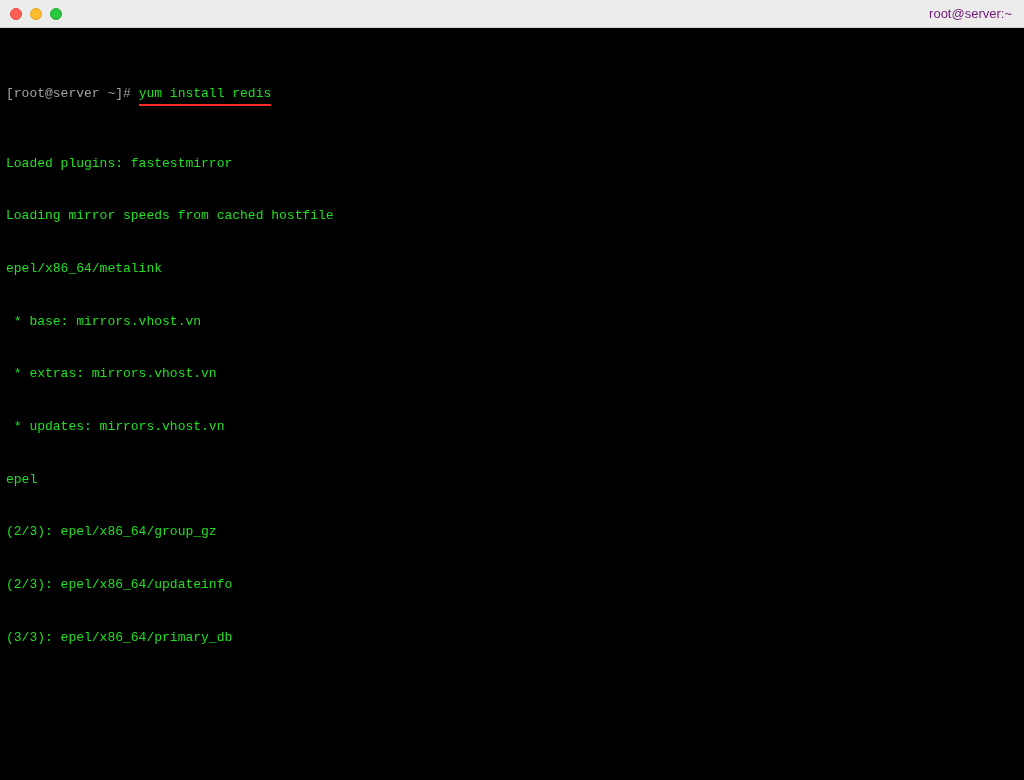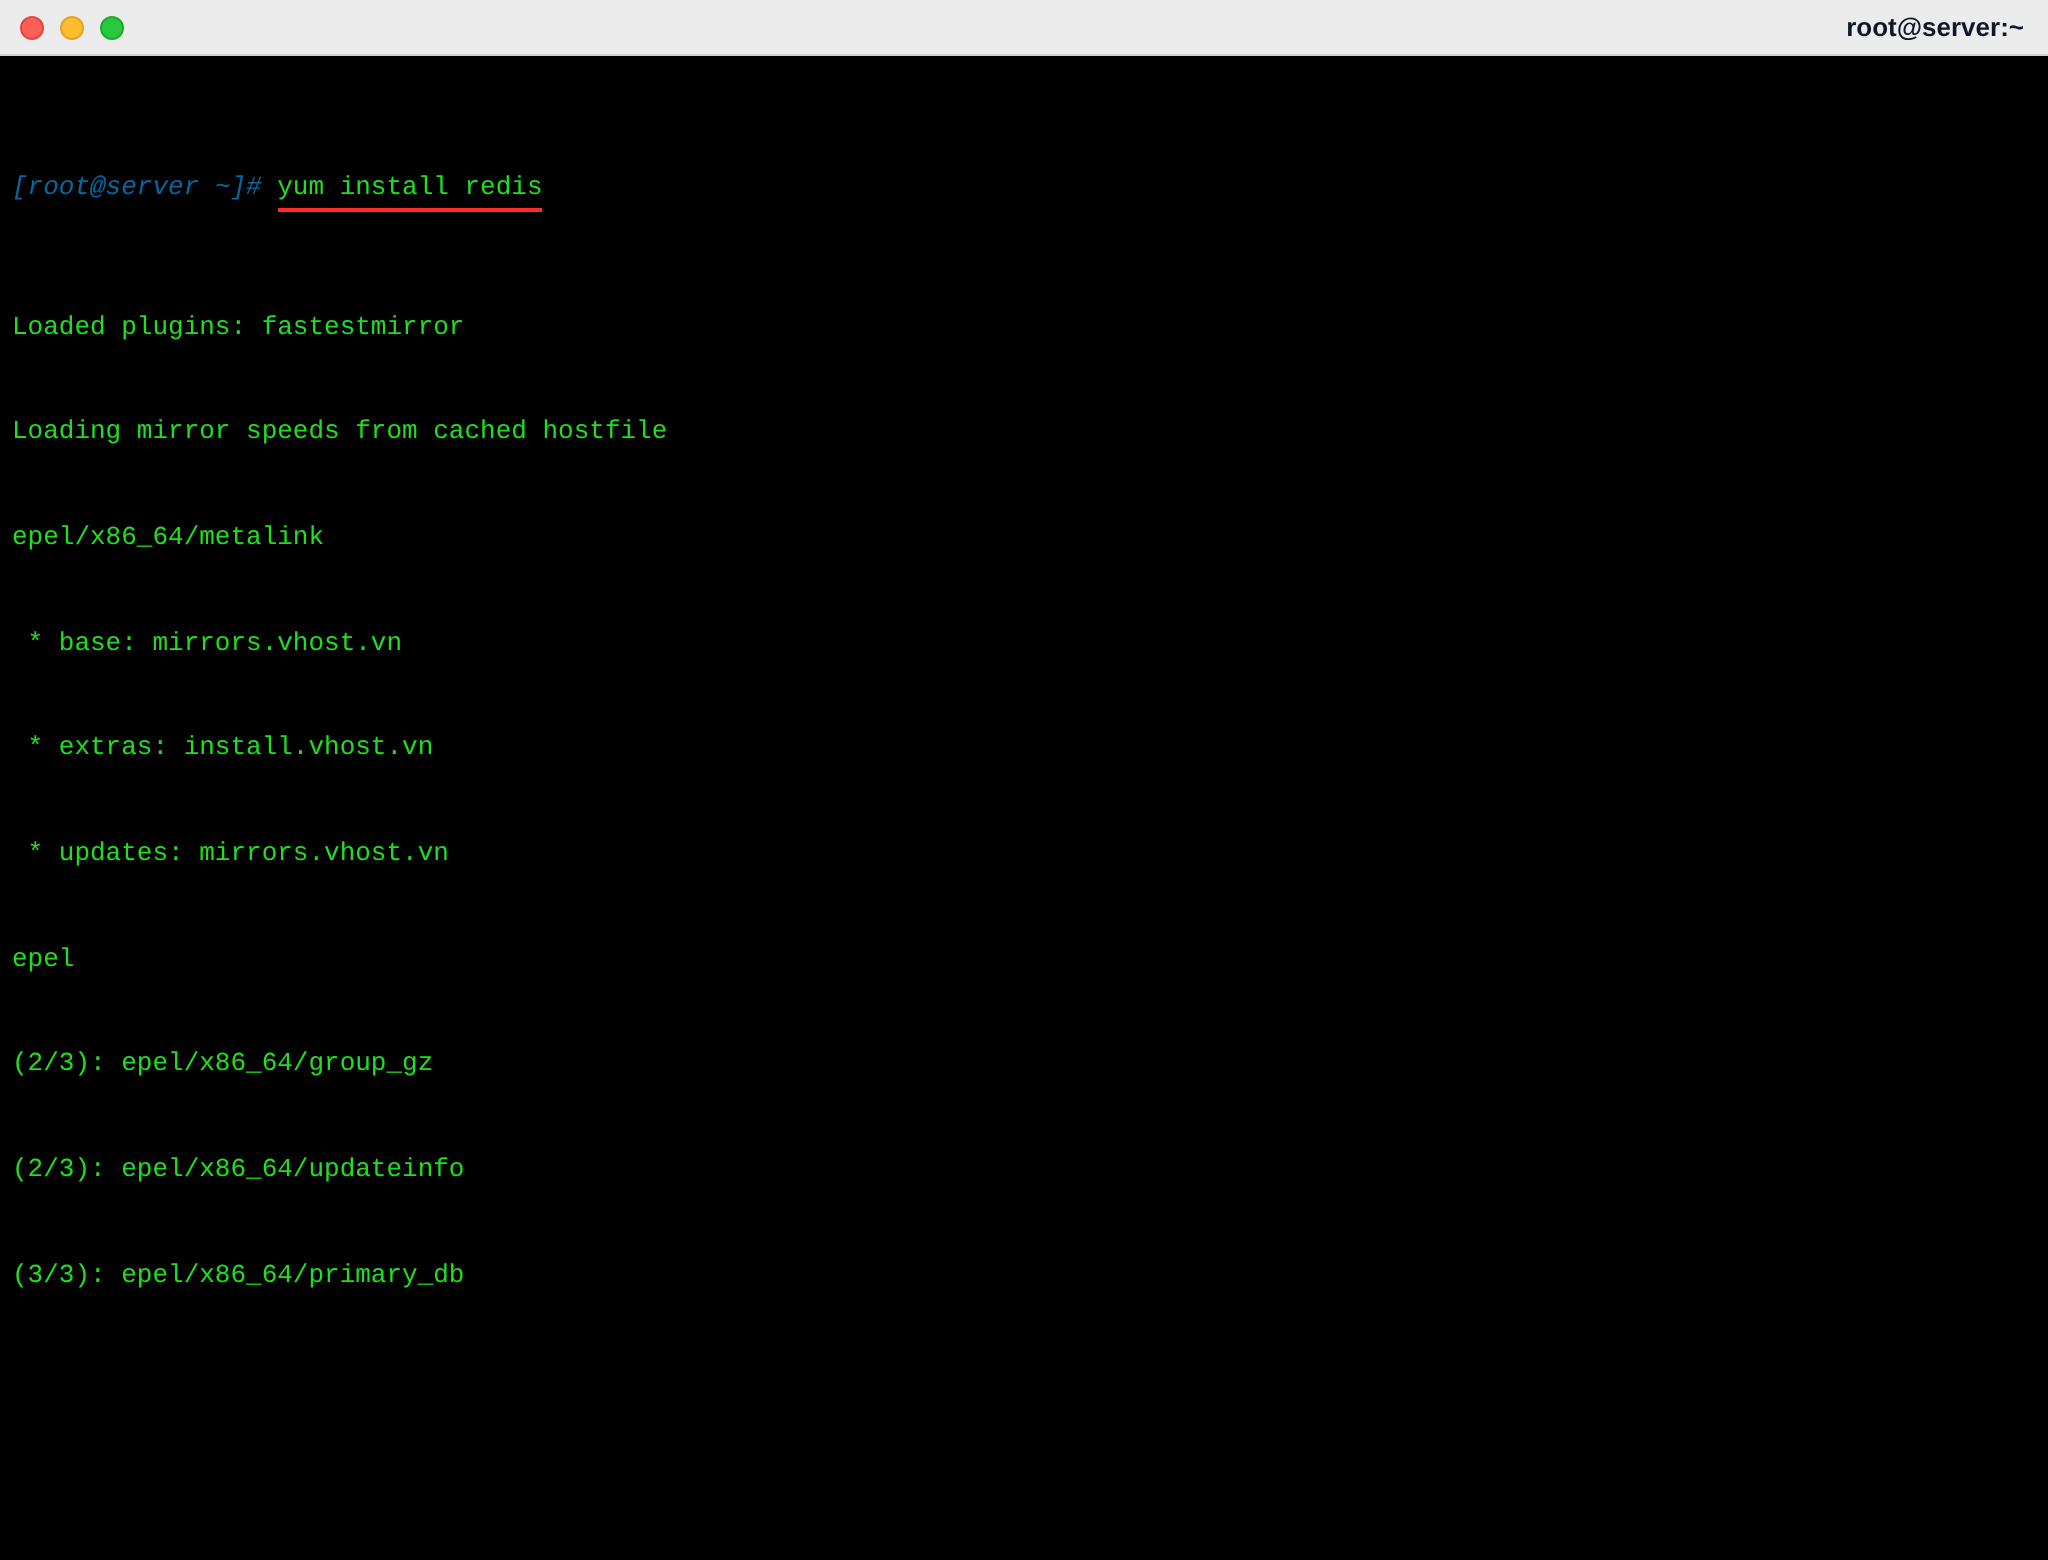--- a/index.html
+++ b/index.html
@@ -21,38 +21,38 @@
     position: relative;
   }
   .dots { display: flex; gap: 8px; }
   .dot { width: 12px; height: 12px; border-radius: 50%; }
   .dot.red { background: #ff5f57; border: 0.5px solid #e1483f; }
   .dot.yellow { background: #ffbd2e; border: 0.5px solid #e0a528; }
   .dot.green { background: #28c840; border: 0.5px solid #1dad2c; }
   .title-text {
     position: absolute;
     right: 12px;
-    font-weight: 700;
+    font-weight: 400;
     font-family: -apple-system, "Helvetica Neue", Arial, sans-serif;
     font-size: 13px;
-    color: #0f172a;
+    color: #701a75;
   }
   .terminal {
     background: #000;
     color: #1fe01f;
     width: 100%;
     height: calc(100% - 28px);
     padding: 4px 6px 0 6px;
     line-height: 1.35;
     white-space: pre;
     overflow: hidden;
     position: relative;
   }
   .line { white-space: pre; }
-  .white { color: #0369a1; font-style: italic; }
+  .white { color: #a3a3a3; }
   .underline-red { border-bottom: 2px solid #ff2a2a; padding-bottom: 3px; }
   .arrow-annot {
     position: absolute;
     left: 185px;
     bottom: 4px;
     width: 80px;
     height: 14px;
     pointer-events: none;
   }
   .arrow-annot svg { width: 100%; height: 100%; }
@@ -70,21 +70,21 @@
 </div>
 
 <div class="terminal">
 
   <div class="line"><span class="white">[root@server ~]# </span><span class="underline-red">yum install redis</span></div>
 
   <div class="line">Loaded plugins: fastestmirror</div>
   <div class="line">Loading mirror speeds from cached hostfile</div>
   <div class="line">epel/x86_64/metalink</div>
   <div class="line"> * base: mirrors.vhost.vn</div>
-  <div class="line"> * extras: install.vhost.vn</div>
+  <div class="line"> * extras: mirrors.vhost.vn</div>
   <div class="line"> * updates: mirrors.vhost.vn</div>
   <div class="line">epel</div>
   <div class="line">(2/3): epel/x86_64/group_gz</div>
   <div class="line">(2/3): epel/x86_64/updateinfo</div>
   <div class="line">(3/3): epel/x86_64/primary_db</div>
   
   
   
   
   

